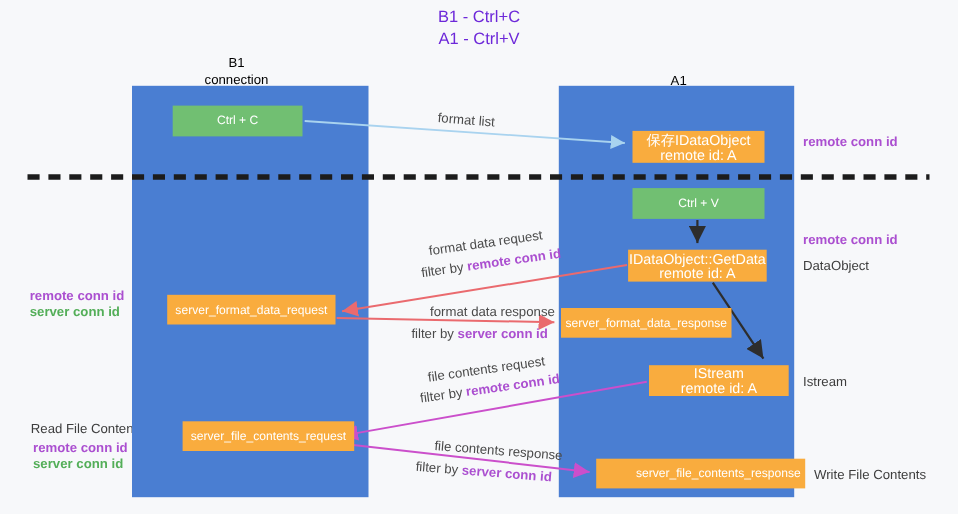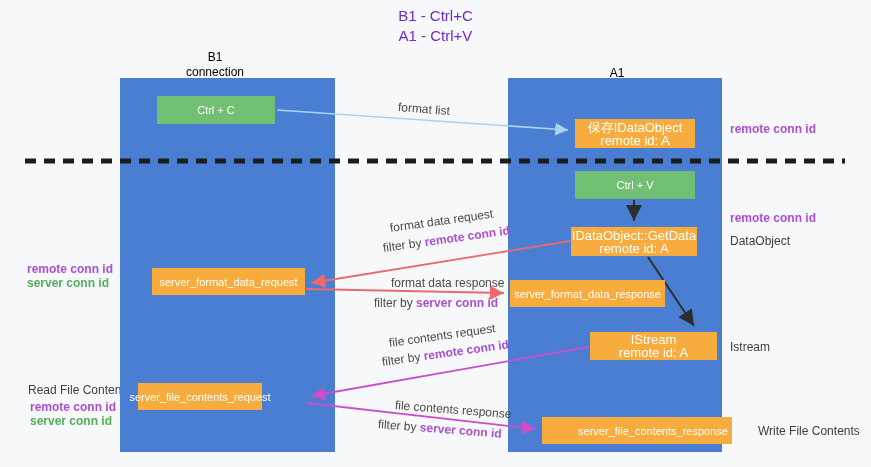--- a/index.html
+++ b/index.html
@@ -65,21 +65,21 @@
     <line x1="588" y1="347" x2="311" y2="396" stroke="#cb4fcb" stroke-width="1.8" marker-end="url(#mmag)"></line>
     <line x1="307" y1="403" x2="536" y2="429" stroke="#cb4fcb" stroke-width="1.8" marker-end="url(#mmag)"></line>
   </svg>
 
   <div class="abs box green" style="left:157px;top:96px;width:118px;height:28px;">
     <span>Ctrl + C</span>
   </div>
   <div class="abs box orange" style="left:152px;top:268px;width:153px;height:27px;">
     <span>server_format_data_request</span>
   </div>
-  <div class="abs box orange" style="left:138px;top:383px;width:124px;height:27px;align-items:center;">
+  <div class="abs box orange" style="left:166px;top:383px;width:156px;height:27px;align-items:center;">
     <span>server_file_contents_request</span>
   </div>
 
   <div class="abs box orange two" style="left:575px;top:119px;width:120px;height:29px;">
     <span>保存IDataObject</span>
     <span>remote id: A</span>
   </div>
   <div class="abs box green" style="left:575px;top:171px;width:120px;height:28px;">
     <span>Ctrl + V</span>
   </div>
@@ -95,21 +95,21 @@
     <span>remote id: A</span>
   </div>
   <div class="abs box orange" style="left:542px;top:417px;width:158px;height:27px;padding-left:32px;">
     <span>server_file_contents_response</span>
   </div>
 
   <div class="abs purple" style="left:730px;top:122px;font-size:12px;white-space:nowrap;">remote conn id</div>
   <div class="abs purple" style="left:730px;top:211px;font-size:12px;white-space:nowrap;">remote conn id</div>
   <div class="abs plain" style="left:730px;top:234px;">DataObject</div>
   <div class="abs plain" style="left:730px;top:340px;">Istream</div>
-  <div class="abs plain" style="left:758px;top:424px;">Write File Contents</div>
+  <div class="abs plain" style="left:740px;top:424px;">Write File Contents</div>
 
   <div class="abs purple" style="left:27px;top:262px;font-size:12px;white-space:nowrap;">remote conn id</div>
   <div class="abs greentxt" style="left:27px;top:276px;font-size:12px;white-space:nowrap;">server conn id</div>
   <div class="abs plain" style="left:28px;top:383px;">Read File Contents</div>
   <div class="abs purple" style="left:30px;top:400px;font-size:12px;white-space:nowrap;">remote conn id</div>
   <div class="abs greentxt" style="left:30px;top:414px;font-size:12px;white-space:nowrap;">server conn id</div>
 
   <div class="abs edge-label" style="left:398px;top:100px;transform:rotate(4.5deg);">format list</div>
 
   <div class="abs edge-label" style="left:390px;top:221px;transform:rotate(-8deg);">format data request</div>

